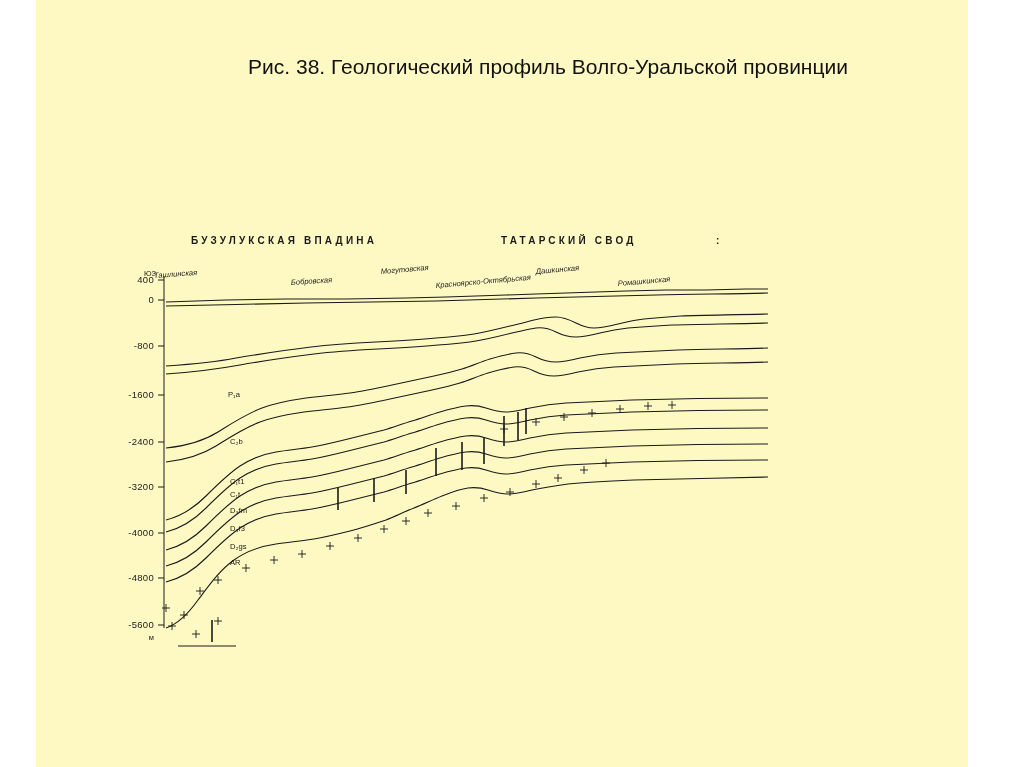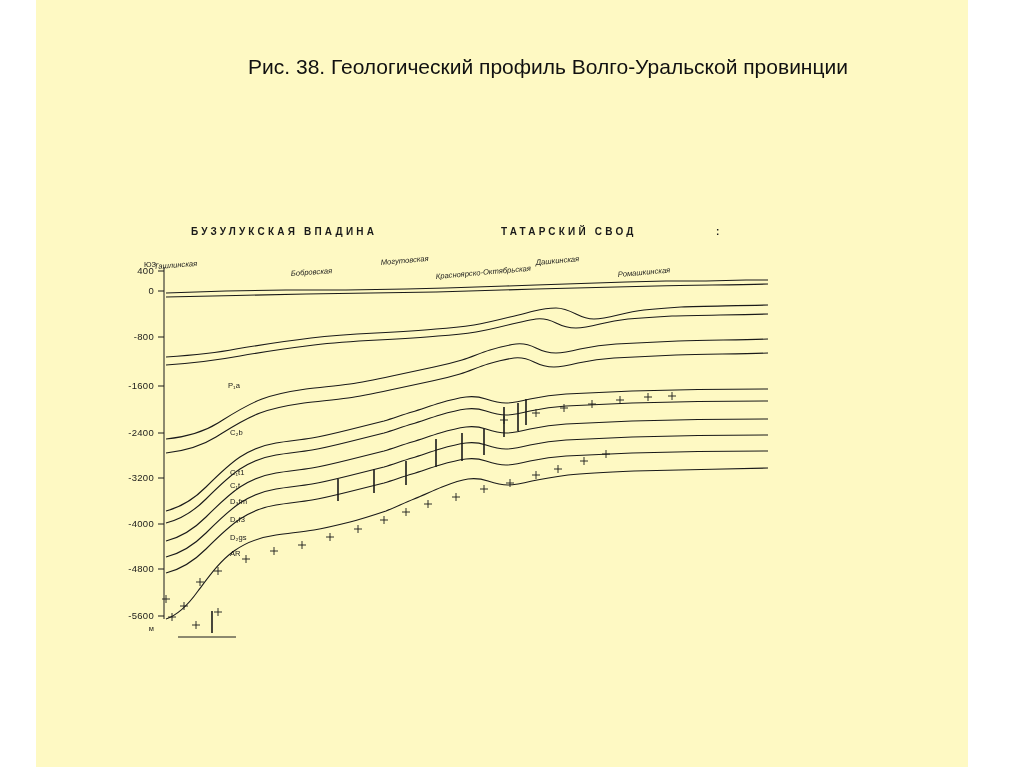--- a/index.html
+++ b/index.html
@@ -33,21 +33,21 @@
     line-height: 30px;
     color: #111111;
     font-family: "Liberation Sans", sans-serif;
   }
   .title-line {
     display: block;
   }
   .figure-wrap {
     position: absolute;
     left: 70px;
-    top: 207px;
+    top: 216px;
     width: 680px;
     height: 460px;
   }
   svg.geo {
     display: block;
   }
   text {
     font-family: "Liberation Sans", sans-serif;
     fill: #1a1a1a;
   }

